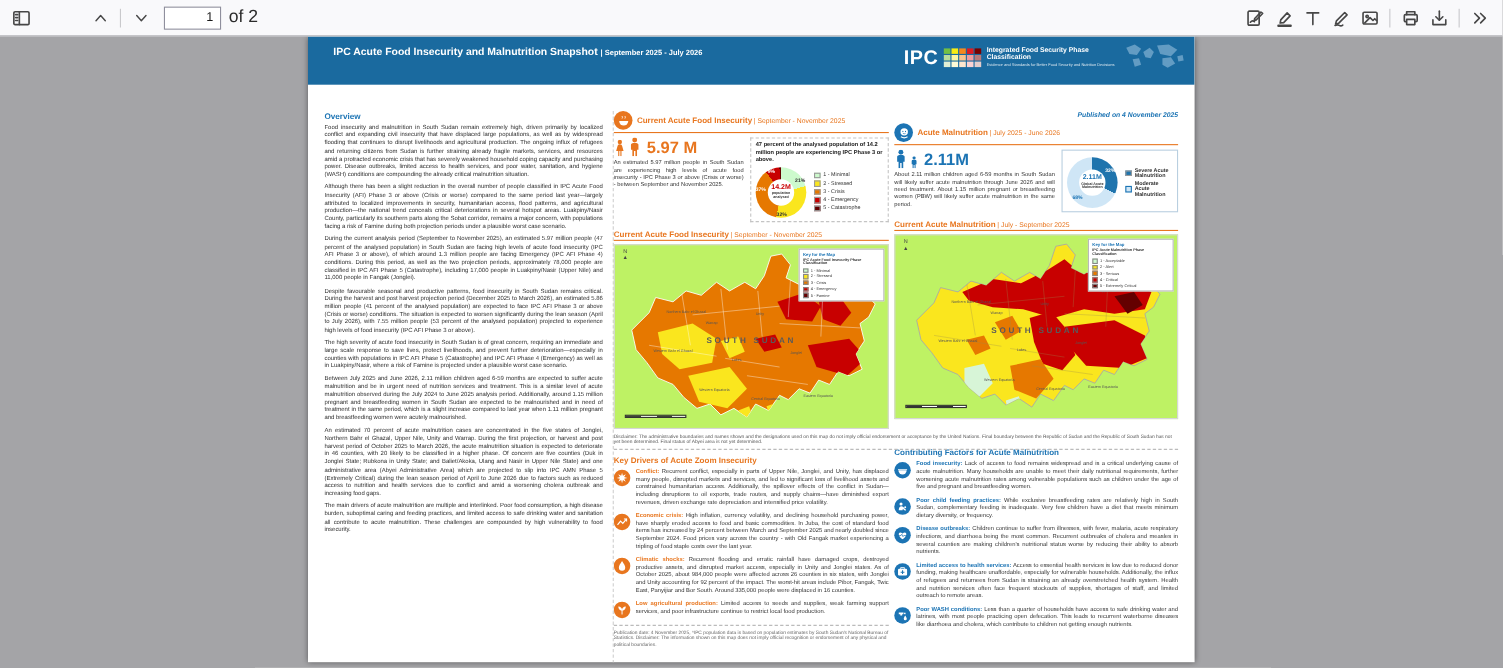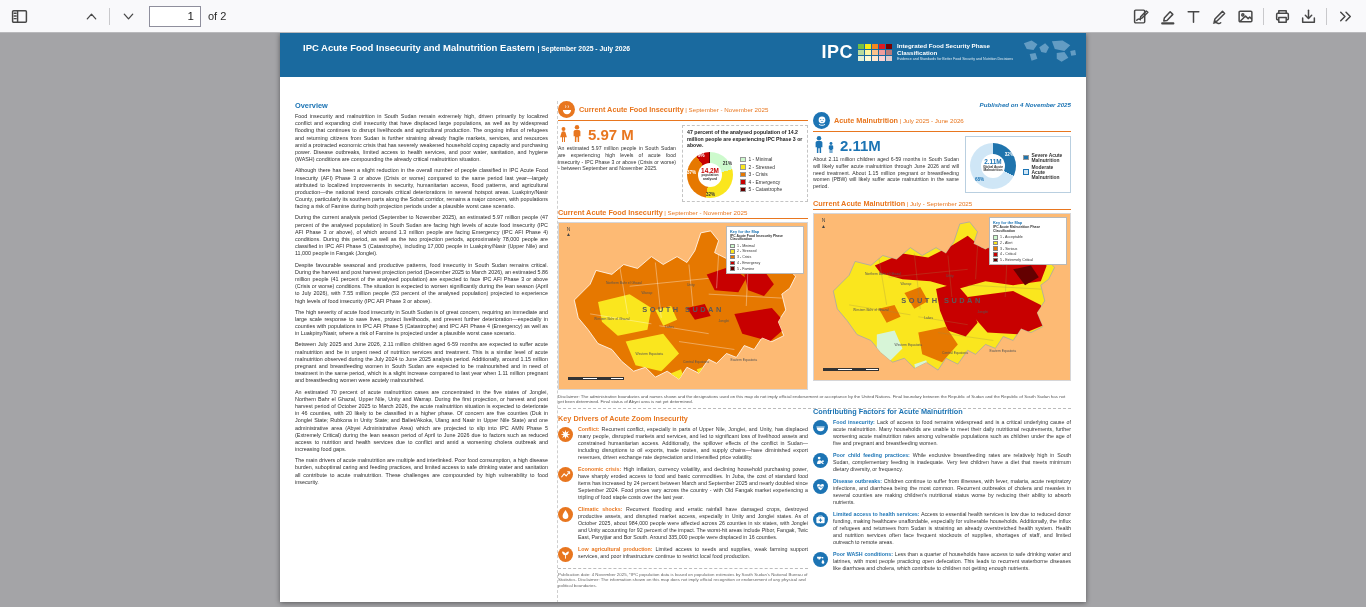--- a/index.html
+++ b/index.html
@@ -13,21 +13,21 @@
   .tb-left { left:6px; }
   .tb-center { left:50%; transform:translateX(-50%); }
   .tb-right { right:8px; }
   .tb-btn { width:26px; height:26px; display:flex; align-items:center; justify-content:center;
             border-radius:3px; cursor:pointer; }
   .tb-btn svg { stroke:#474747; fill:none; stroke-width:1.4; stroke-linecap:round; stroke-linejoin:round; }
   .tb-sep { width:1px; height:17px; background:#c9c9cc; margin:0 5px; }
   .tb-spacer { width:46px; }
   .page-input { width:52px; height:21px; border:1px solid #8f8f9d; background:#fff;
                 text-align:right; padding-right:6px; font-size:11.5px; color:#1a1a1a; margin-left:8px; }
-  .of-label { font-size:11px; color:#2b2b2b; margin-left:7px; white-space:nowrap; }
+  .of-label { font-size:16px; color:#2b2b2b; margin-left:7px; white-space:nowrap; }
   .zoom-select { min-width:124px; height:23px; background:#dededf; display:flex; align-items:center;
                  justify-content:space-between; font-size:11.5px; color:#1a1a1a; padding:0 8px;
                  margin-left:6px; cursor:pointer; }
   .zoom-select svg { stroke:#474747; fill:none; stroke-width:1.3; }
 
   
   .canvas { position:absolute; top:33px; left:0; width:1366px; height:574px; background:#a4a4a7; }
   .page { position:absolute; left:280px; top:0; width:806px; height:569px; background:#fff;
           box-shadow:0 1px 5px rgba(0,0,0,.45); overflow:hidden; }
 
@@ -86,21 +86,21 @@
   .hole-num.blue { color:#1c74b4; }
   .hole-sub { font-size:3.3px; font-weight:bold; color:#333; line-height:1.1; max-width:22px; }
   .pct { position:absolute; font-size:4.6px; font-weight:bold; }
   .donut-lg { display:flex; flex-direction:column; gap:2px; }
   .lg-item { display:flex; align-items:center; gap:3px; font-size:4.9px; color:#333; }
   .lg-sw { width:5.5px; height:5.5px; border:.5px solid #999; flex:none; }
   .lg-sw.blue-border { border:1px solid #1c74b4; }
 
   .map-head { margin-top:6px; border-bottom:1.5px solid #e8761f; padding-bottom:1px; }
   .map-head .sec-title, .map-head .sec-dates { display:inline; }
-  .map-box { margin-top:3px; height:168px; background:#fdba74; border:1px solid #d6d6d8; position:relative; }
+  .map-box { margin-top:3px; height:168px; background:#bef264; border:1px solid #d6d6d8; position:relative; }
   .map-box svg.country { position:absolute; inset:0; width:100%; height:100%; }
   .map-legend { position:absolute; top:3px; right:3px; width:78px; background:#fff;
                 border:1px solid #b9b9b9; padding:2px 3px; }
   .ml-title { font-size:3.9px; font-weight:bold; color:#1c74b4; }
   .ml-sub { font-size:3.4px; font-weight:bold; color:#333; margin:1px 0 1px; line-height:1.15; }
   .ml-item { display:flex; align-items:center; gap:2.5px; font-size:3.6px; color:#333; margin-top:1.2px; }
   .ml-sw { width:4.5px; height:4.5px; border:.5px solid #888; flex:none; }
   .compass { position:absolute; top:4px; left:7px; font-size:5px; color:#444; text-align:center; line-height:1.1; }
   .scalebar { position:absolute; bottom:9px; left:9px; width:56px; height:3px;
               background:repeating-linear-gradient(90deg,#333 0 14px,#fff 14px 28px); border:.5px solid #333; }
@@ -208,21 +208,21 @@
     </div>
   </div>
 </div>
 
 <div class="canvas">
 <div class="page">
 
   <div class="doc-header">
     <div class="dh-titles">
       <div class="dh-sub">
-        <span>IPC Acute Food Insecurity and Malnutrition Eastern</span>
+        <span>IPC Acute Food Insecurity and Malnutrition Snapshot</span>
         <span class="dh-dates">| September 2025 - July 2026</span>
       </div>
     </div>
     <div class="ipc-logo">
       <span class="ipc-acronym">IPC</span>
       <span class="ipc-grid">
         <span style="background:#72bf44"></span>
             <span style="background:#f7ec13"></span>
             <span style="background:#f6881f"></span>
             <span style="background:#e11b22"></span>

